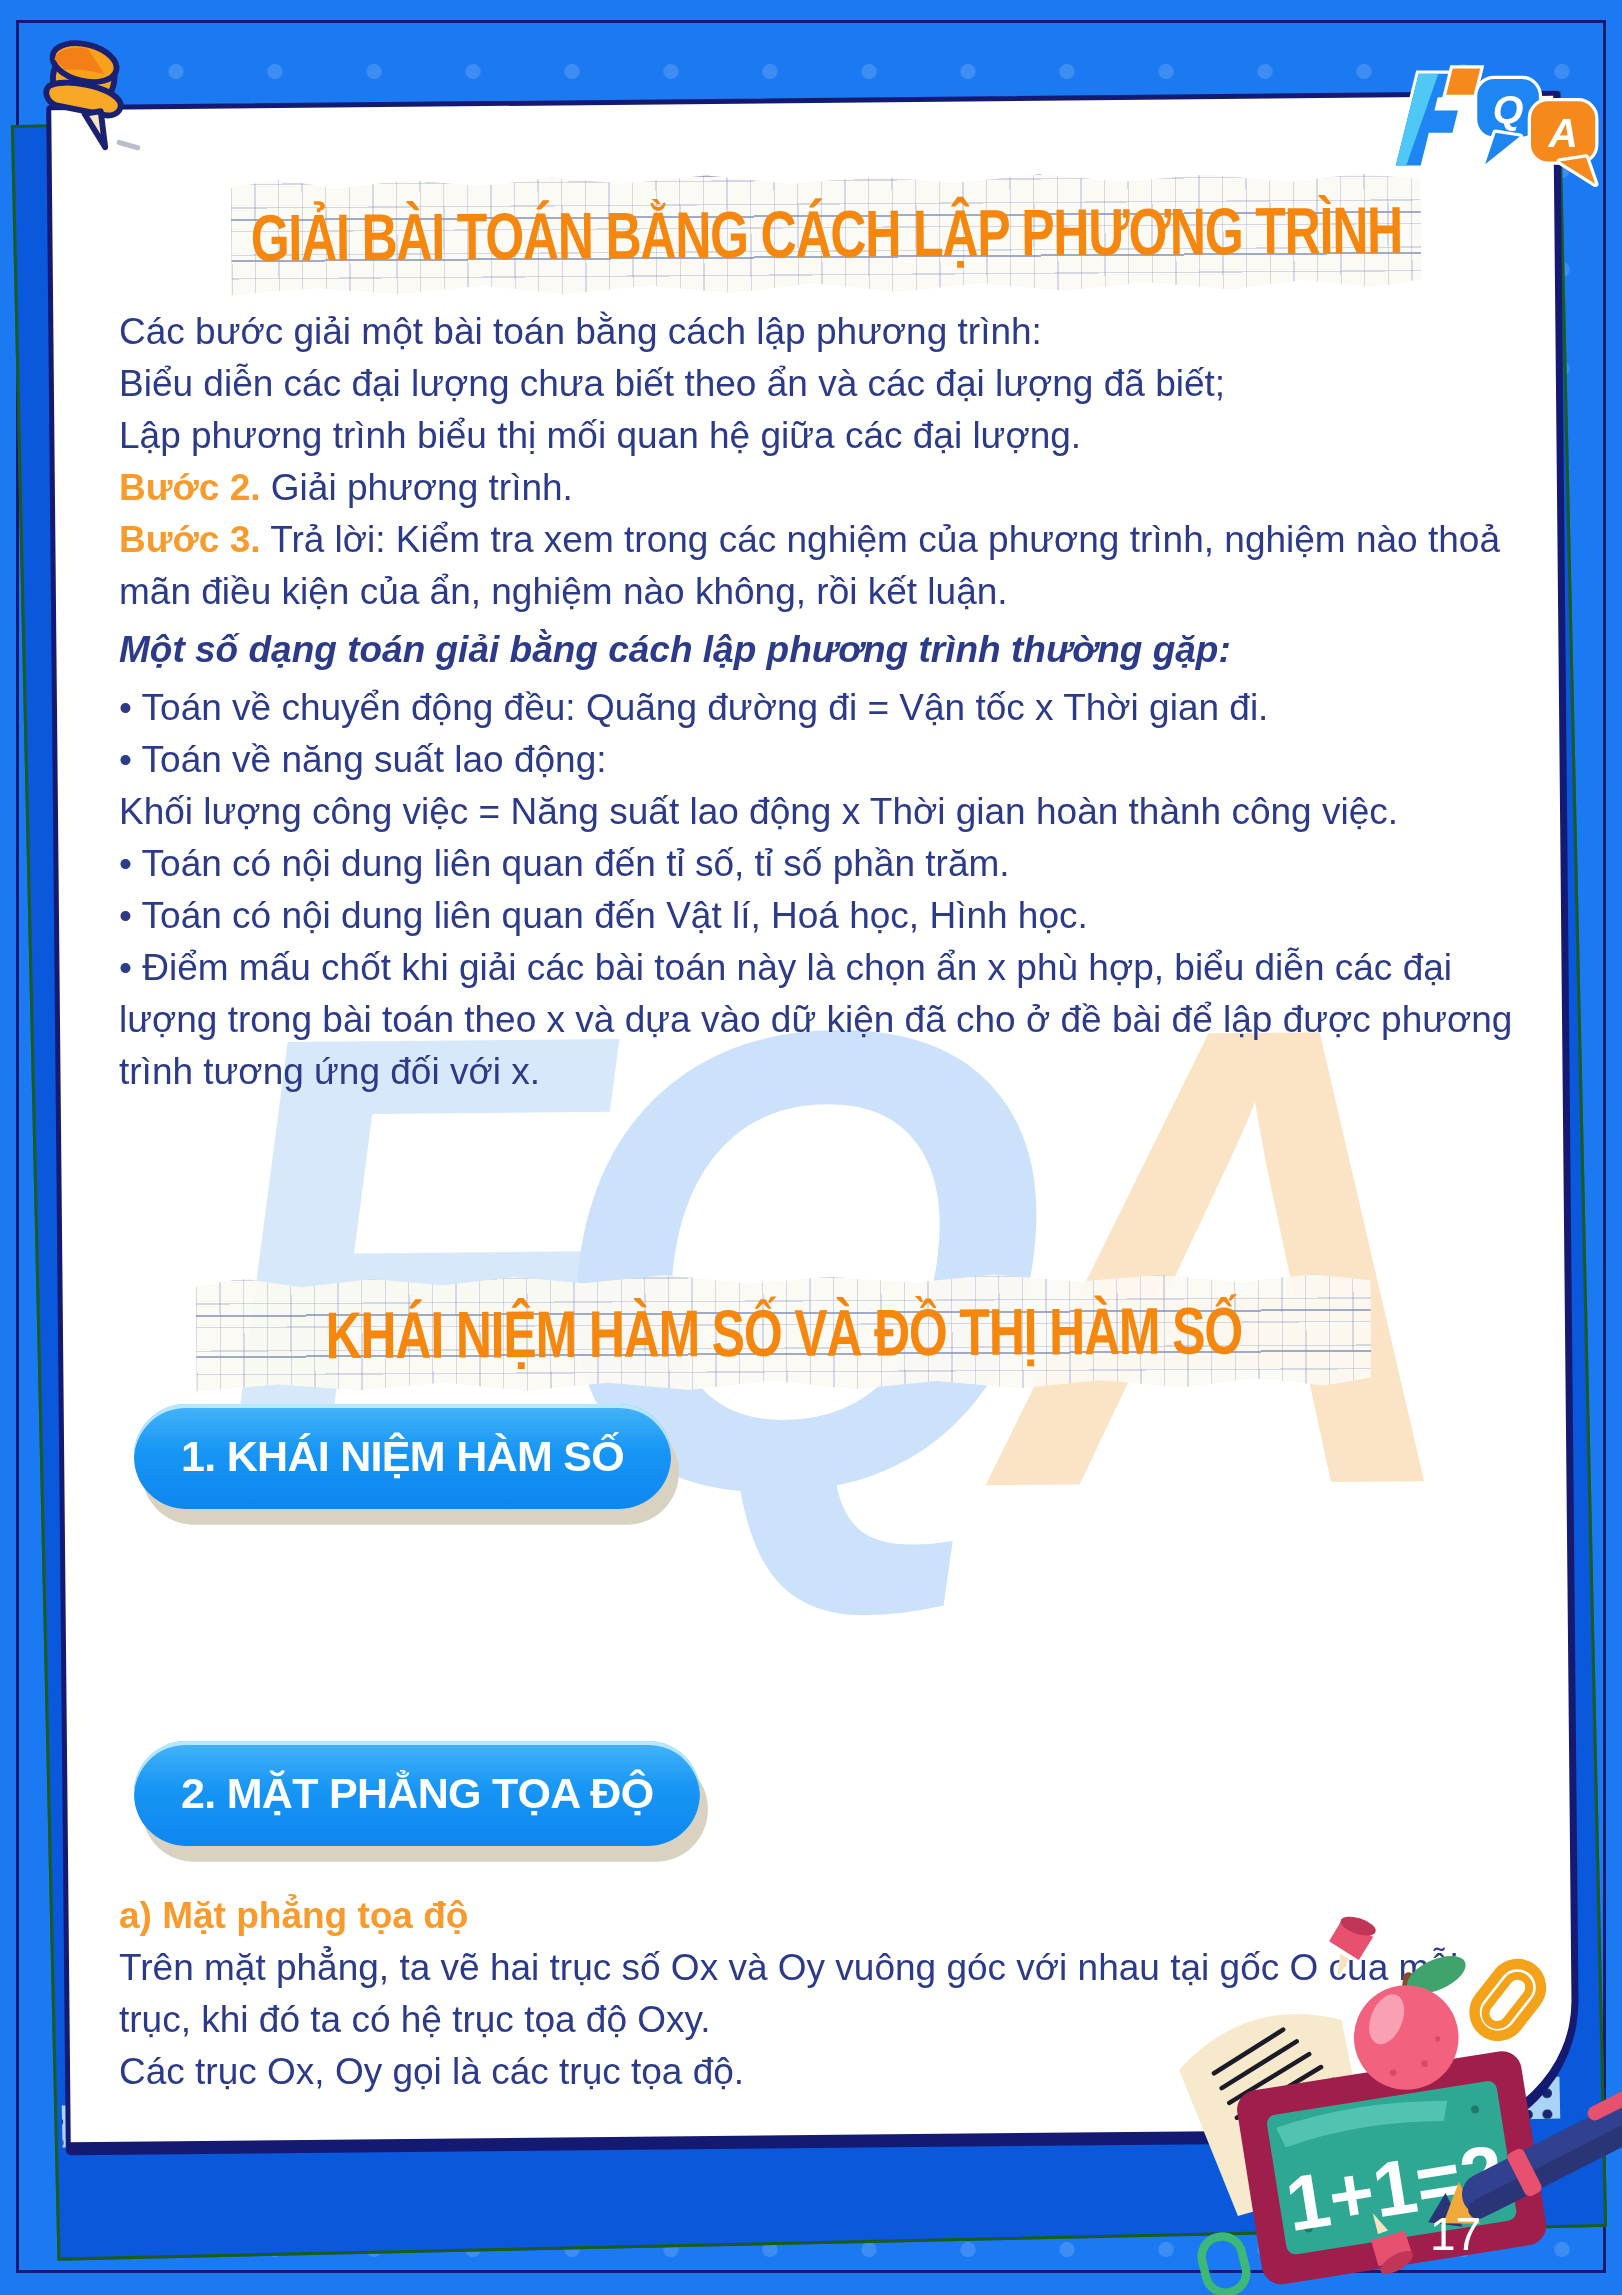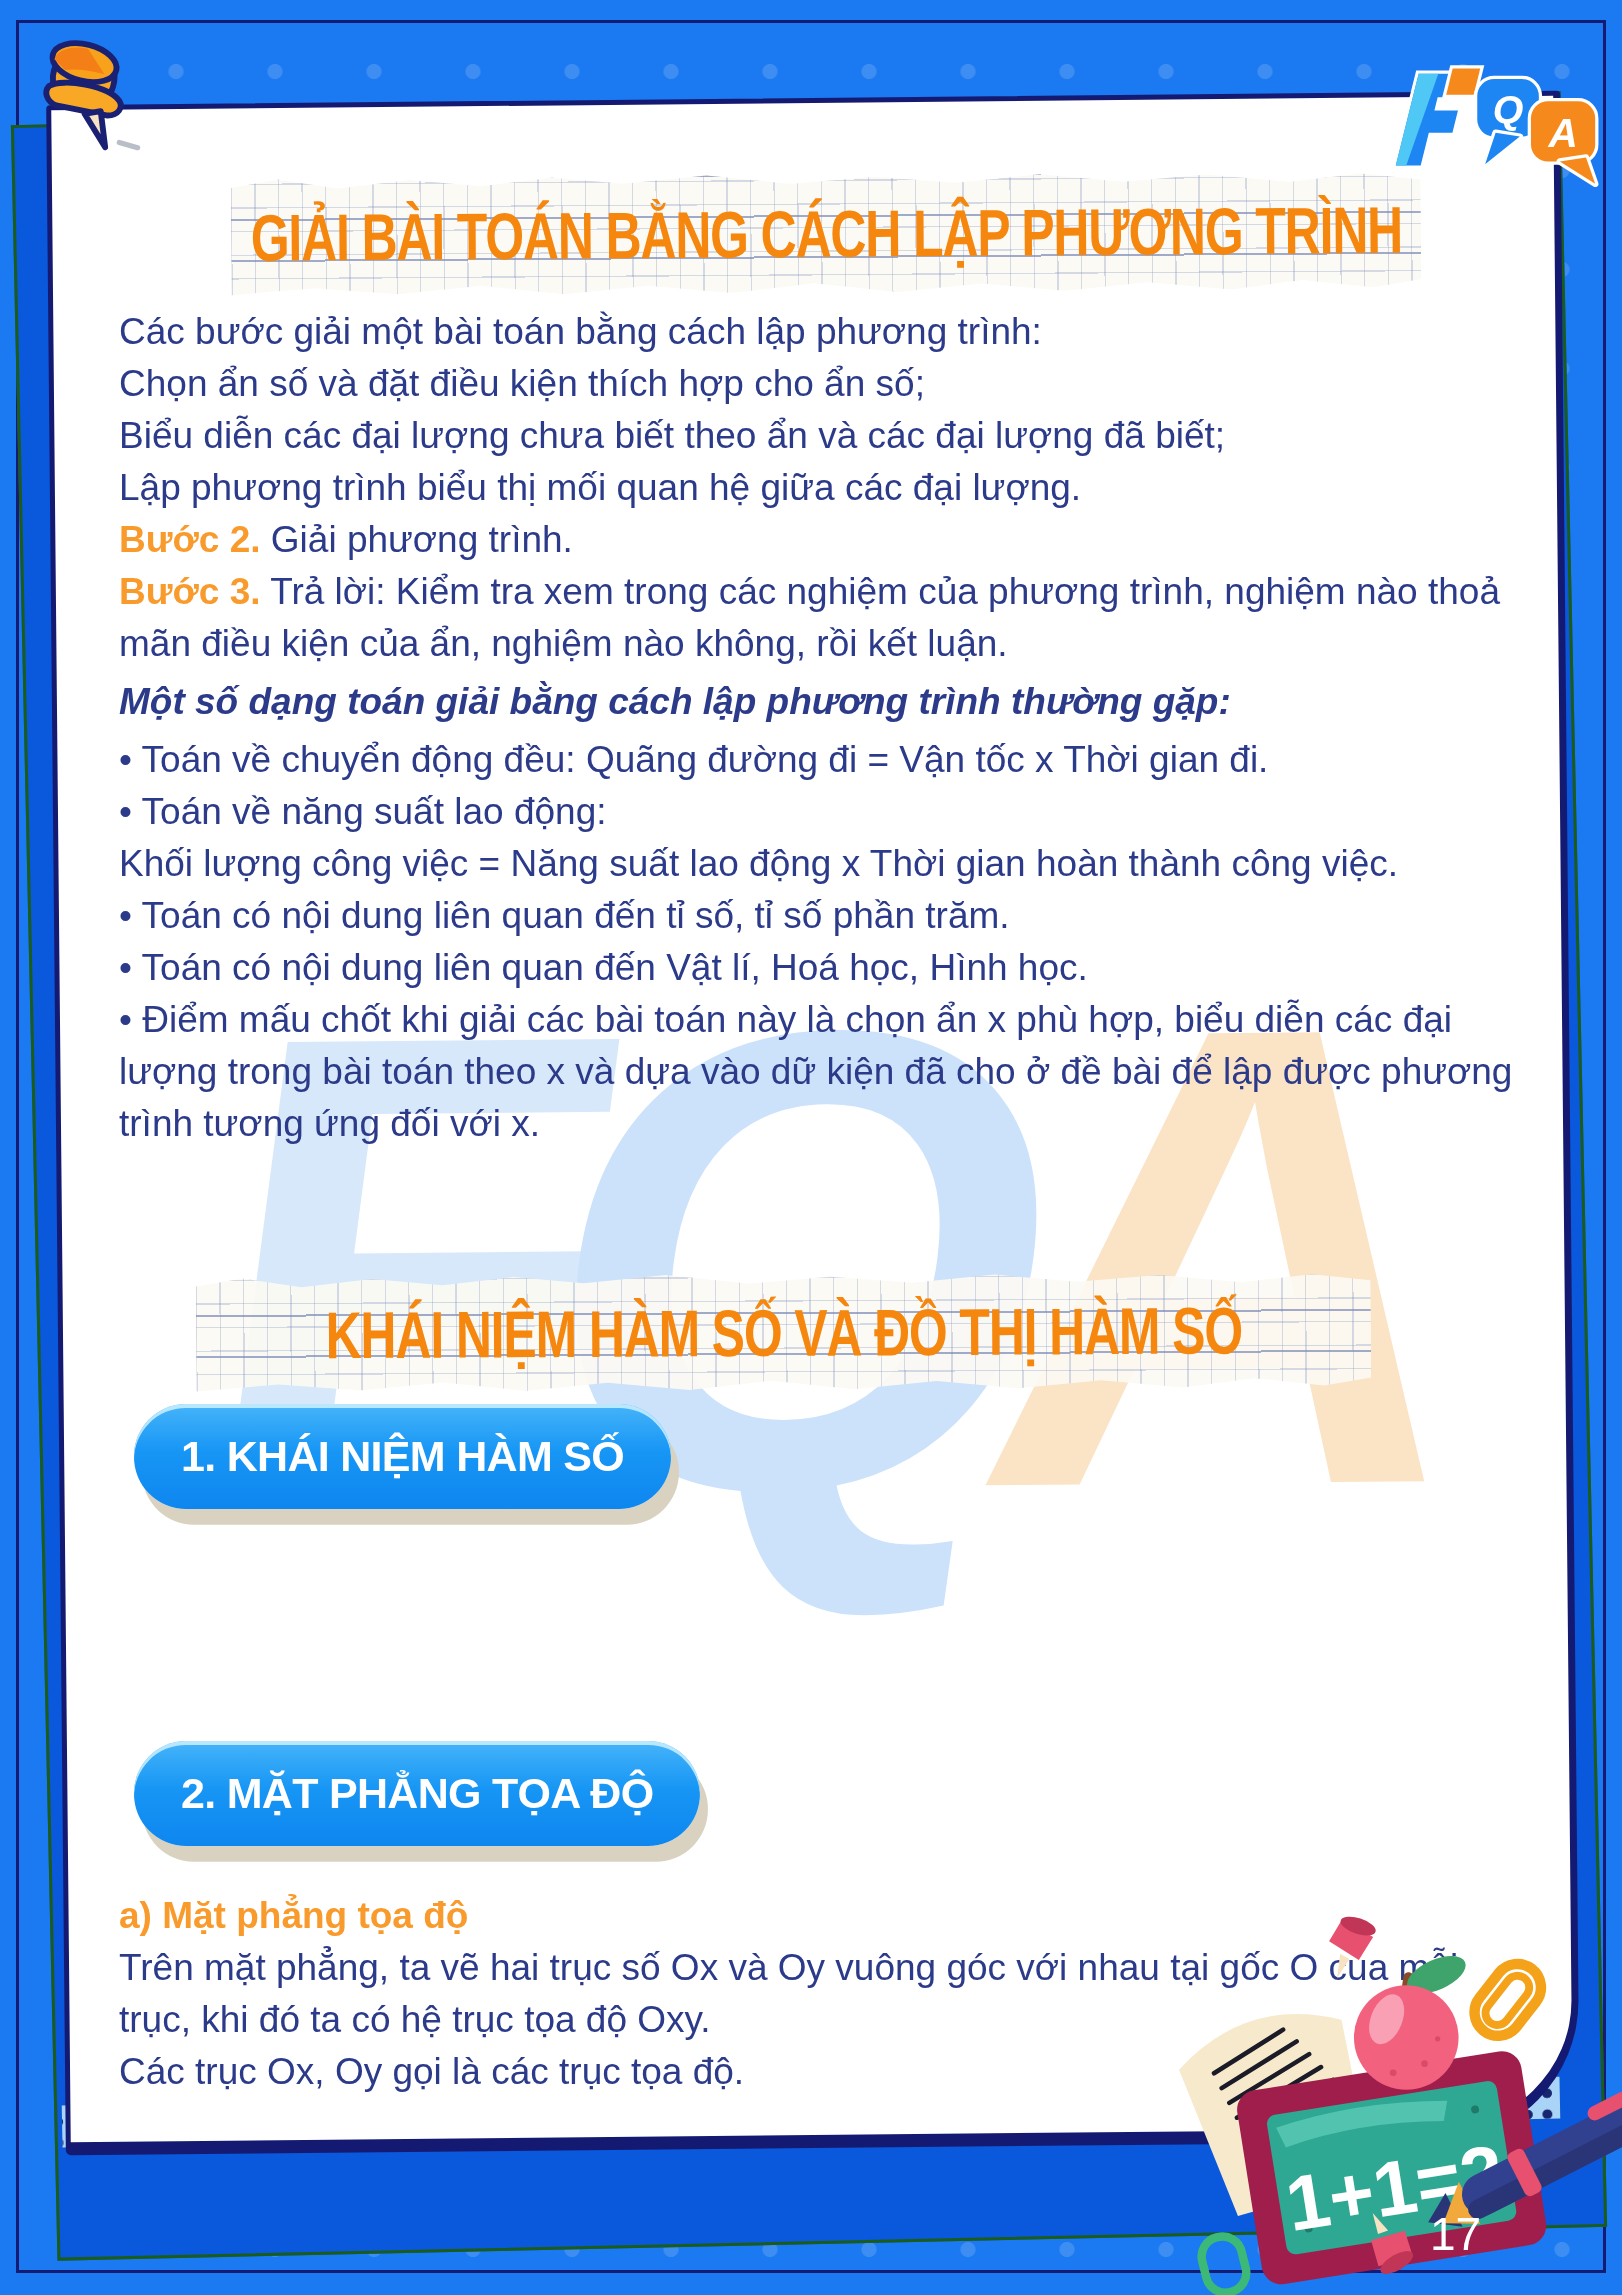--- a/index.html
+++ b/index.html
@@ -68,21 +68,20 @@
     </div>
   </div>
 
   <div class="content">
     <div class="strip strip1">
       <span class="strip-title">GIẢI BÀI TOÁN BẰNG CÁCH LẬP PHƯƠNG TRÌNH</span>
     </div>
 
     <div class="textblock" id="block1">
         <p class="para "><span class="run-n">Các bước giải một bài toán bằng cách lập phương trình:</span></p>
-        <p class="para "><span class="run-n">Chọn ẩn số và đặt điều kiện thích hợp cho ẩn số;</span></p>
         <p class="para "><span class="run-n">Biểu diễn các đại lượng chưa biết theo ẩn và các đại lượng đã biết;</span></p>
         <p class="para "><span class="run-n">Lập phương trình biểu thị mối quan hệ giữa các đại lượng.</span></p>
         <p class="para "><span class="run-o">Bước 2.</span><span class="run-n"> Giải phương trình.</span></p>
         <p class="para "><span class="run-o">Bước 3.</span><span class="run-n"> Trả lời: Kiểm tra xem trong các nghiệm của phương trình, nghiệm nào thoả mãn điều kiện của ẩn, nghiệm nào không, rồi kết luận.</span></p>
         <p class="para para-u"><span class="run-n">Một số dạng toán giải bằng cách lập phương trình thường gặp:</span></p>
         <p class="para "><span class="run-n">• Toán về chuyển động đều: Quãng đường đi = Vận tốc x Thời gian đi.</span></p>
         <p class="para "><span class="run-n">• Toán về năng suất lao động:</span></p>
         <p class="para "><span class="run-n">Khối lượng công việc = Năng suất lao động x Thời gian hoàn thành công việc.</span></p>
         <p class="para "><span class="run-n">• Toán có nội dung liên quan đến tỉ số, tỉ số phần trăm.</span></p>
         <p class="para "><span class="run-n">• Toán có nội dung liên quan đến Vật lí, Hoá học, Hình học.</span></p>

